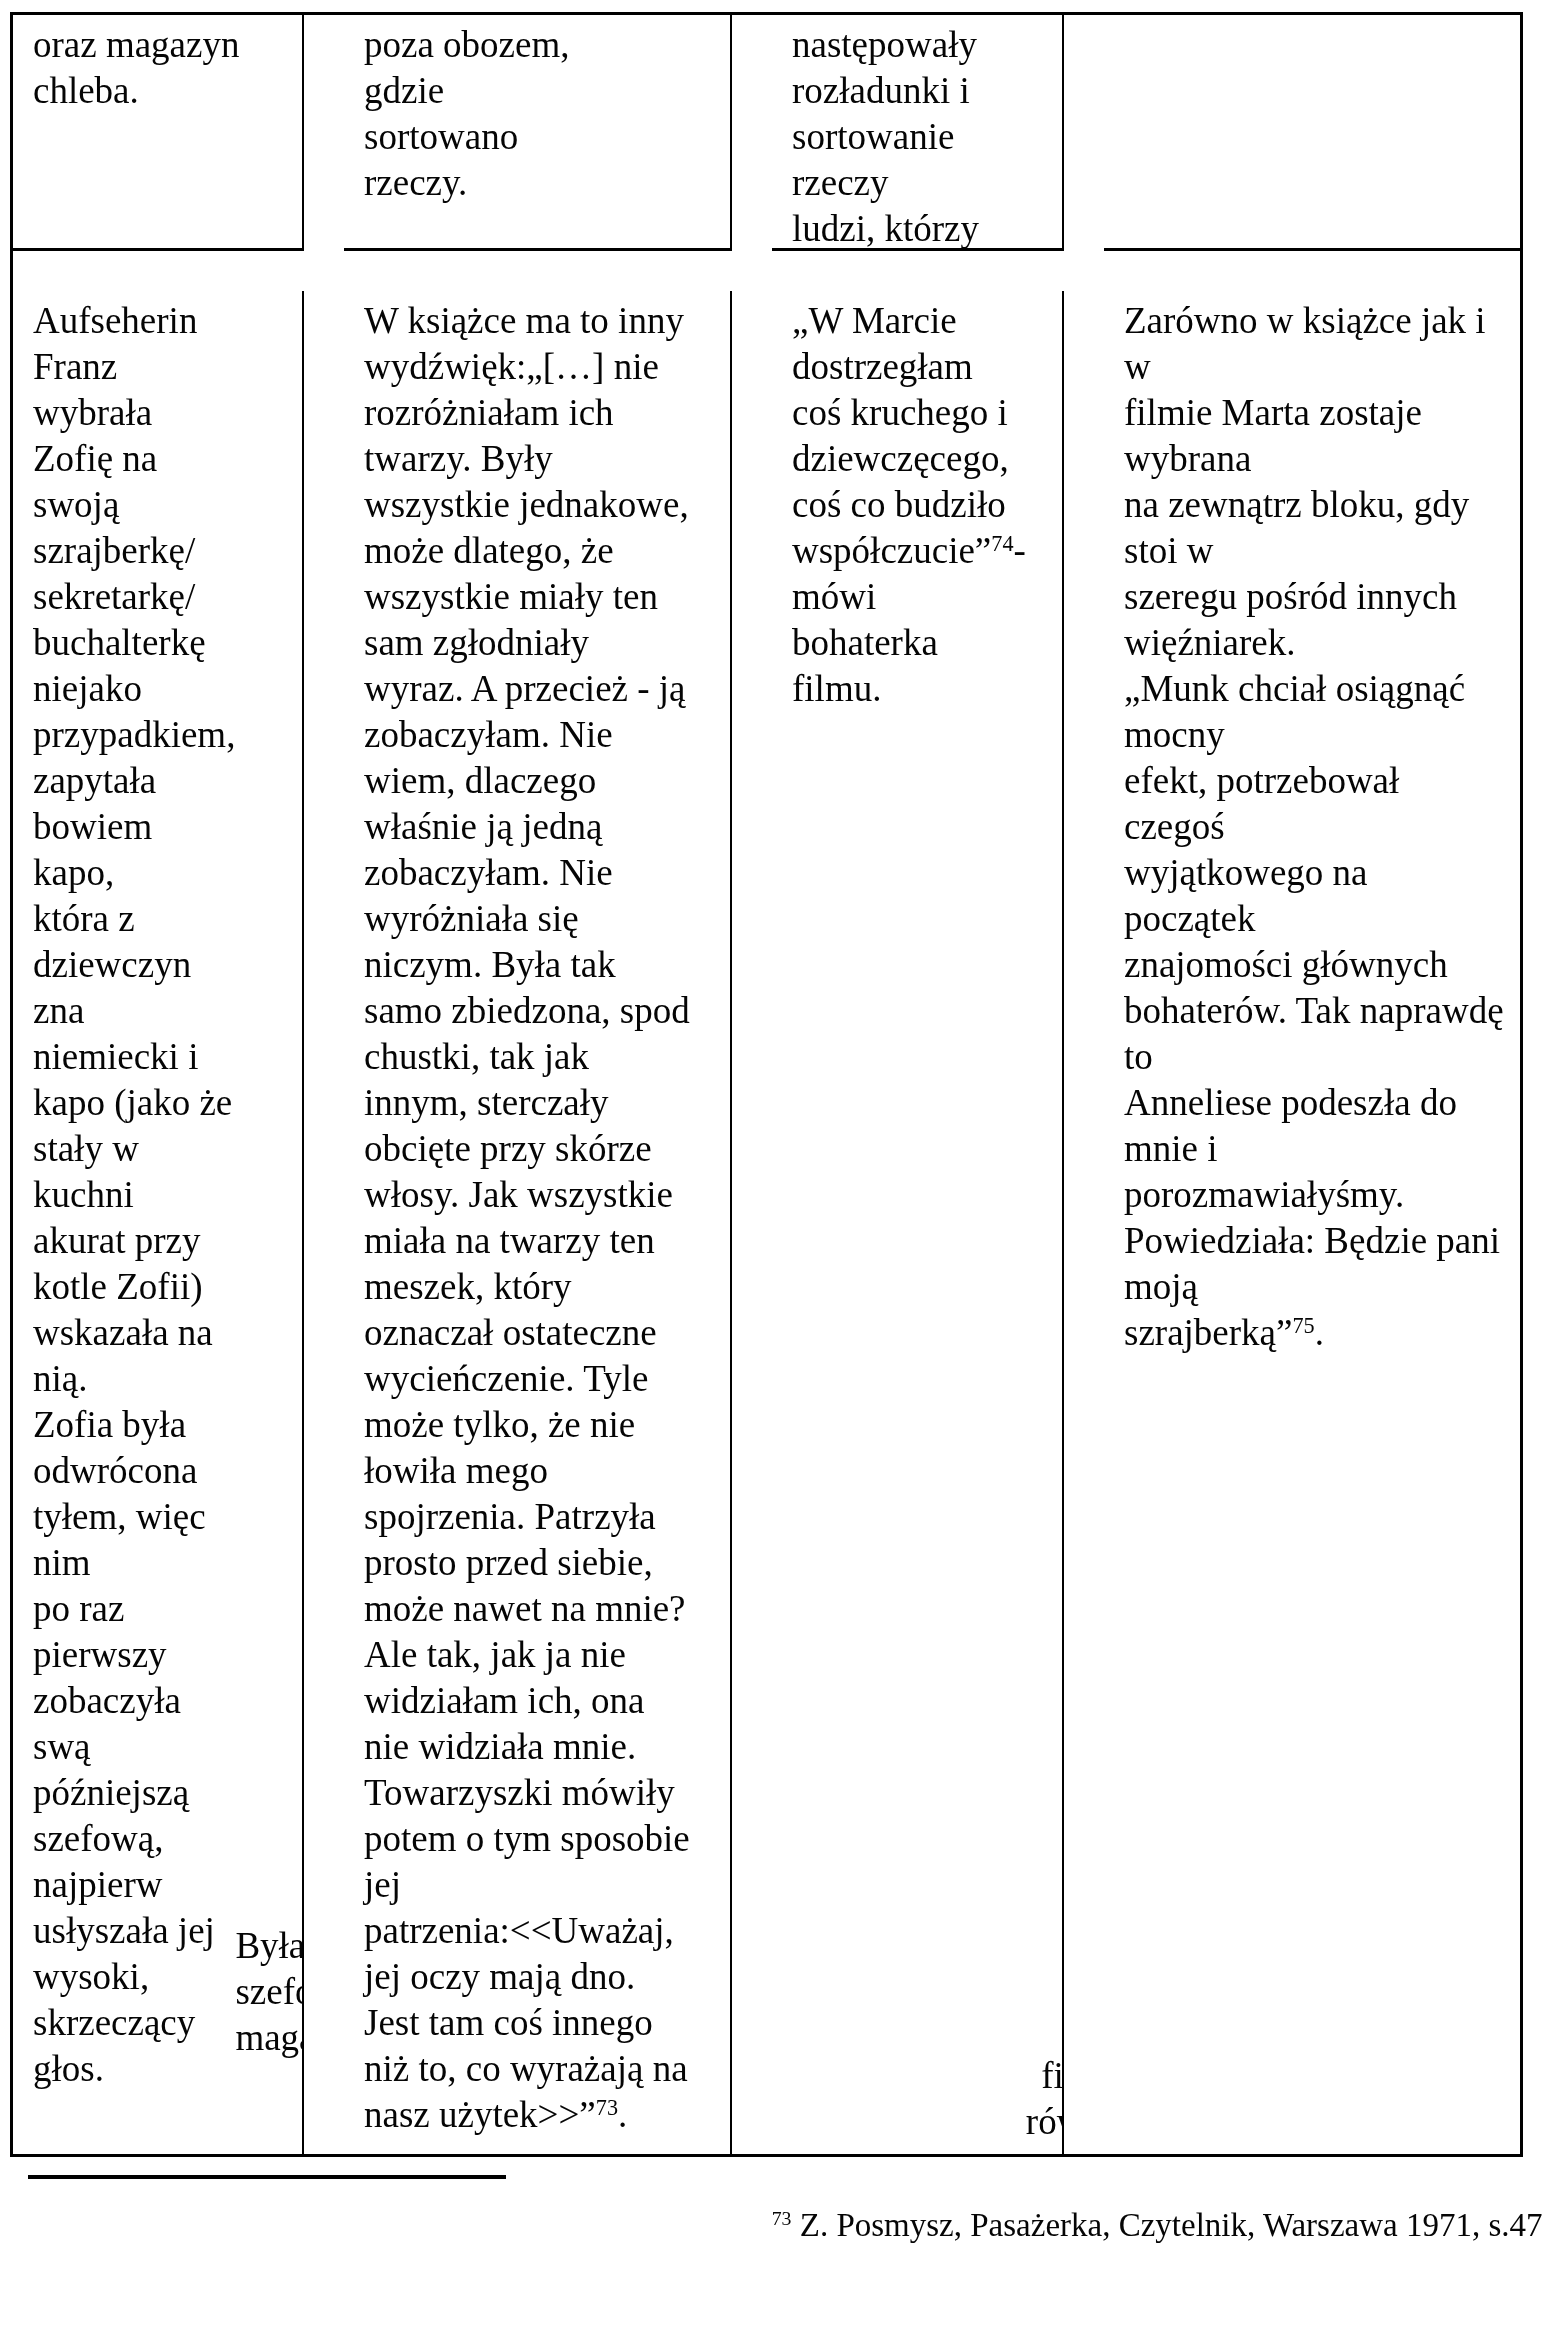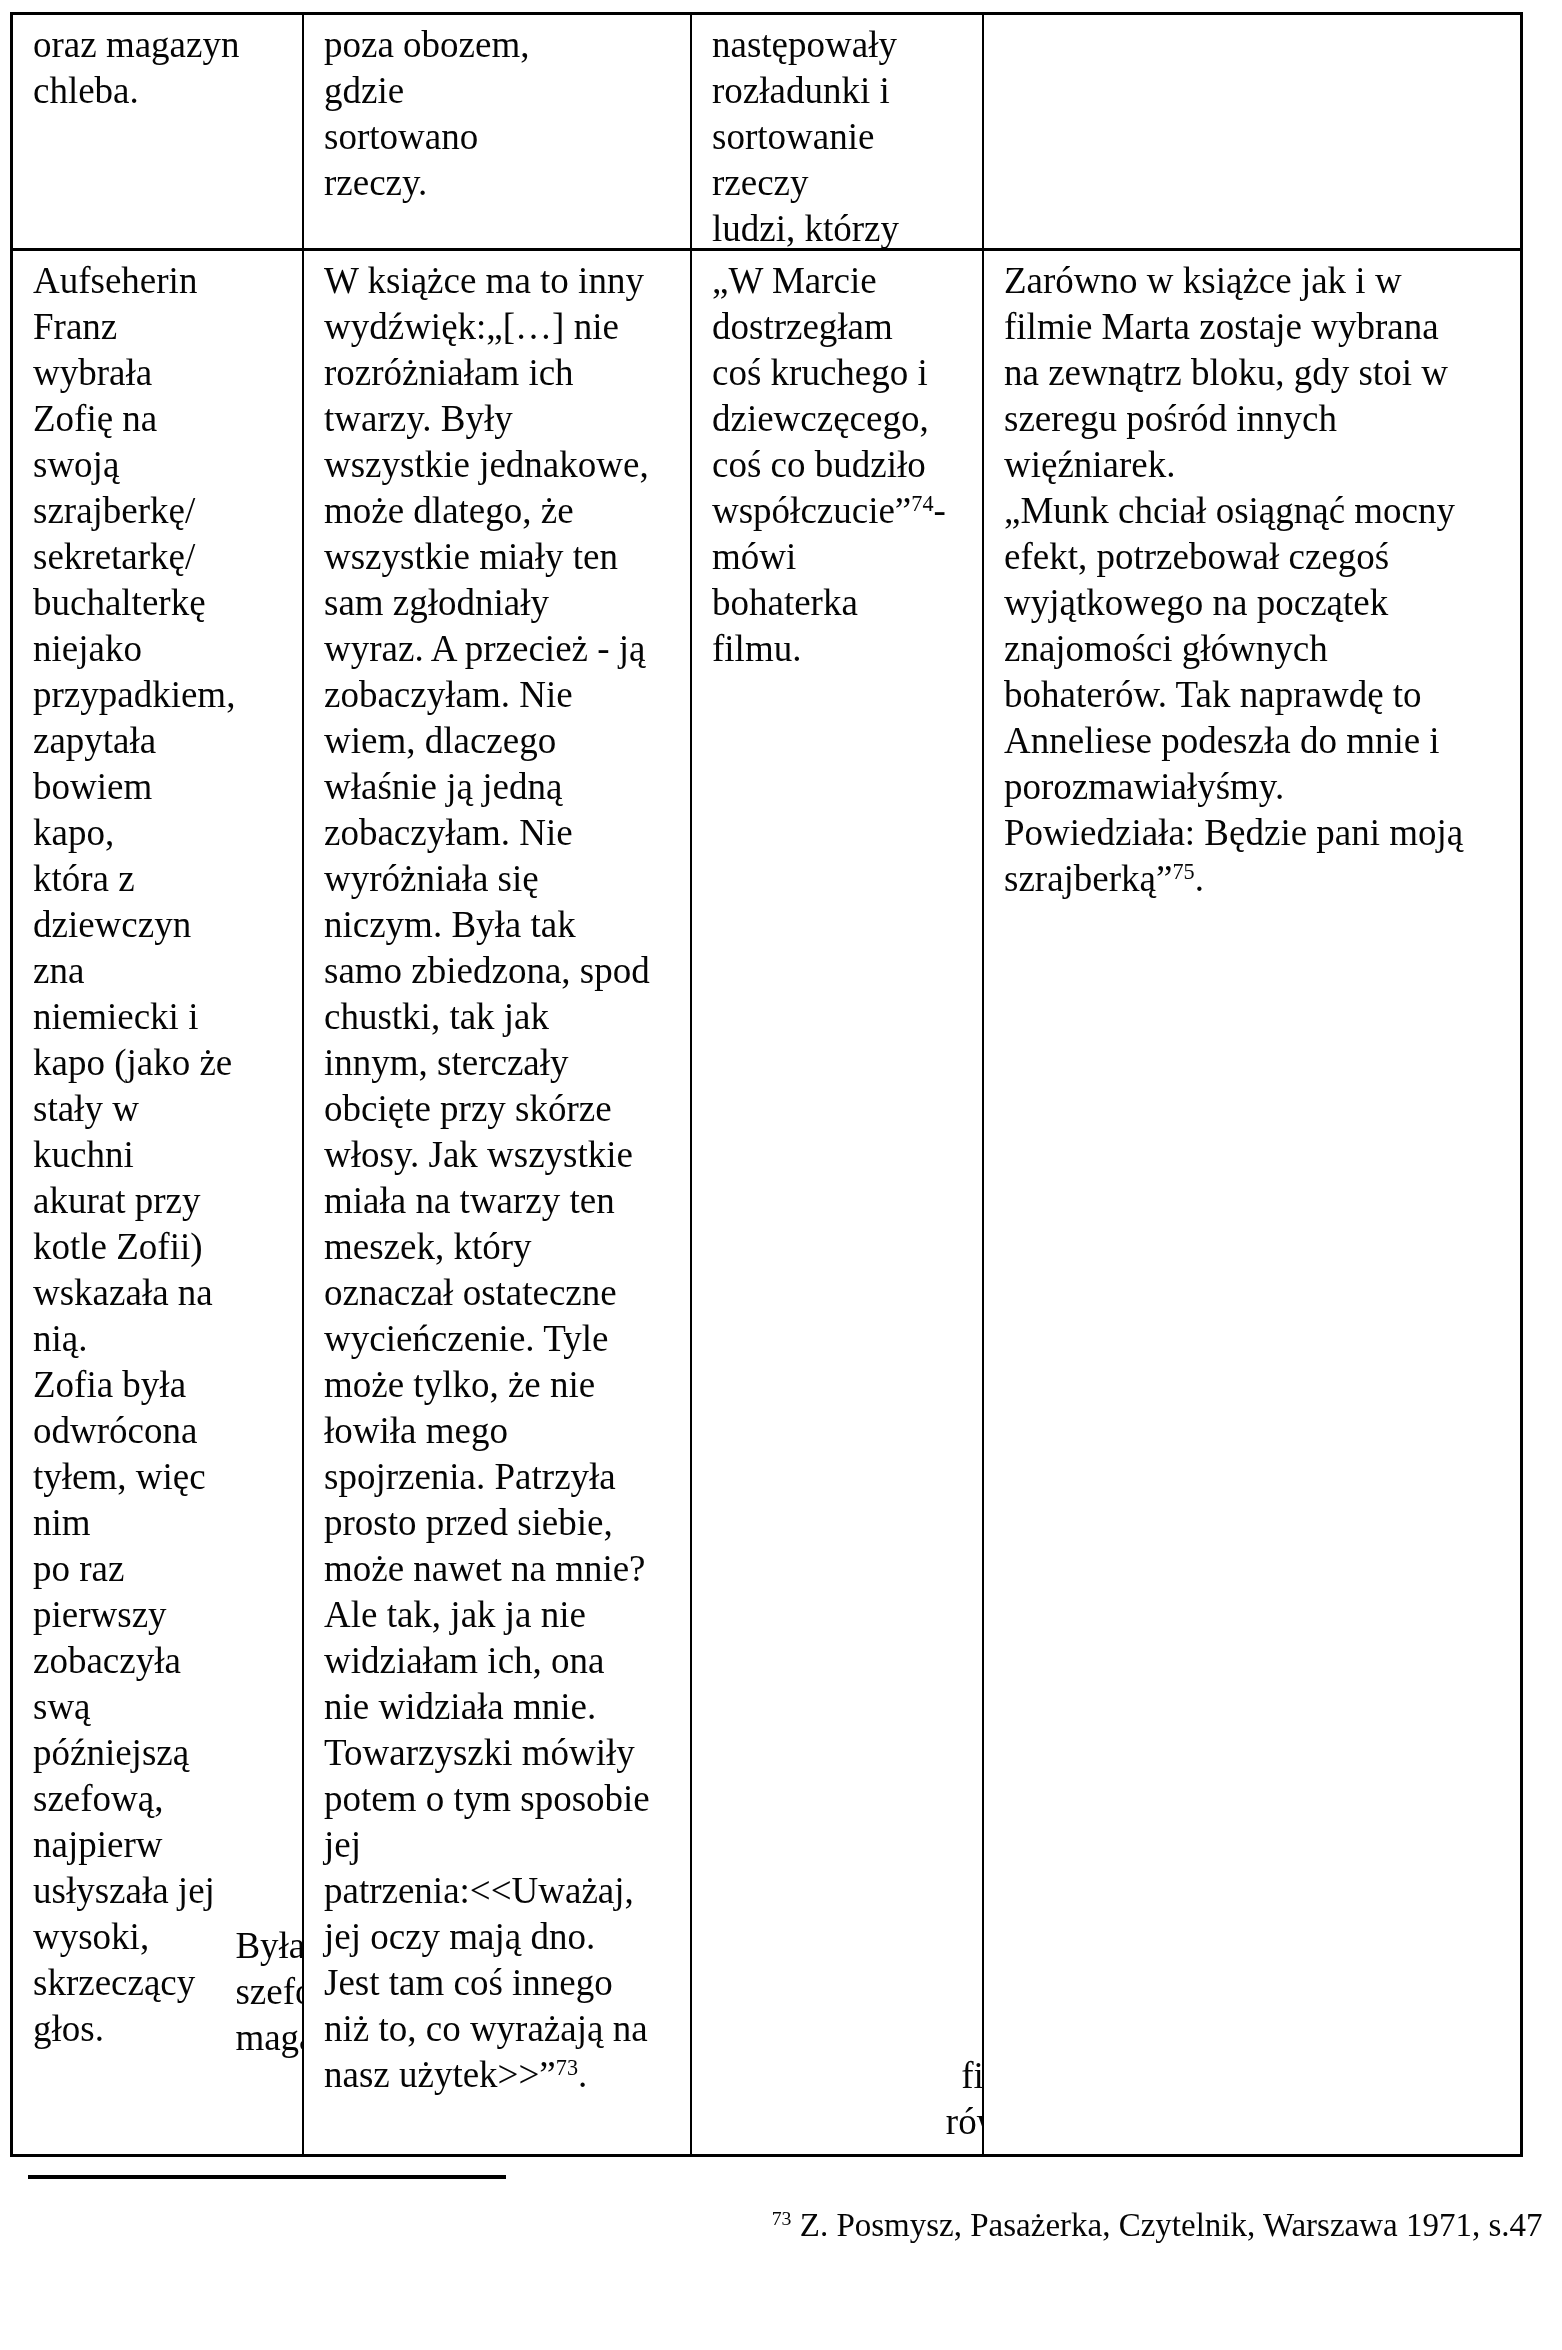--- a/index.html
+++ b/index.html
@@ -20,20 +20,21 @@
     position: absolute;
     left: 10px;
     top: 12px;
     width: 1507px;
     height: 2139px;
     border: 3.7px solid #000;
     display: grid;
     grid-template-columns: 291px 388px 292px auto;
     grid-template-rows: 236px 1fr;
     background: #fff;
+    gap: 40px;
   }
   .cell {
     padding: 7.3px 13px 7.3px 20px;
     font-size: 37px;
     line-height: 46px;
     overflow: hidden;
   }
   .cell.v-border { border-right: 2.8px solid #000; }
   .cell.h-border { border-bottom: 3.7px solid #000; }
   .cell.flex-col {

